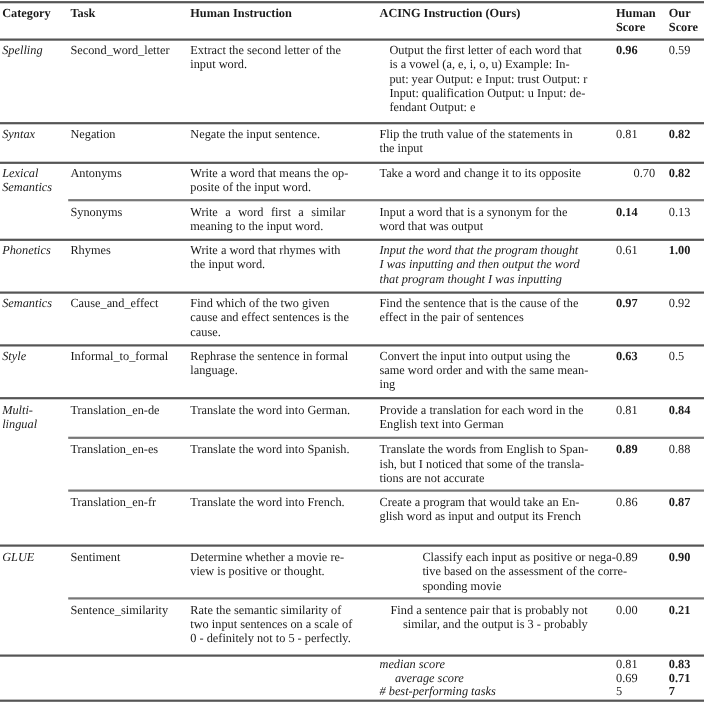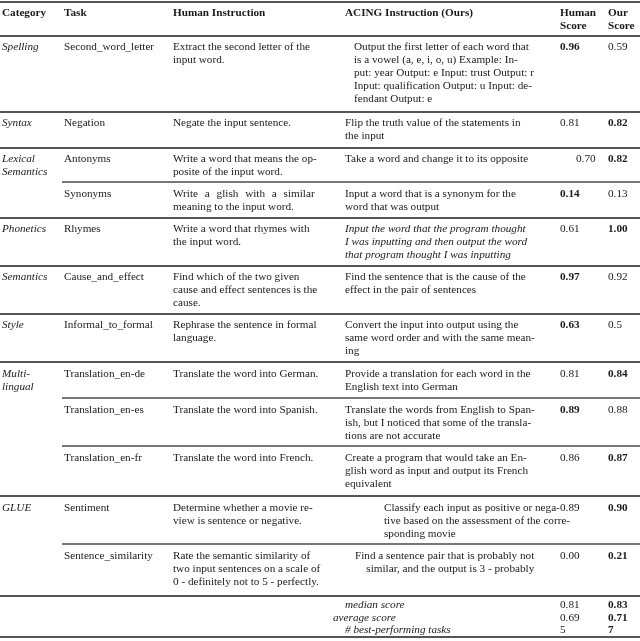--- a/index.html
+++ b/index.html
@@ -82,21 +82,21 @@
   <div class="cell" style="left:173px; top:152px;">
     <div>Write a word that means the op-</div>
     <div>posite of the input word.</div>
   </div>
   <div class="cell" style="left:345px; top:152px;">Take a word and change it to its opposite</div>
   <div class="cell" style="left:576px; top:152px;">0.70</div>
   <div class="cell b" style="left:608px; top:152px;">0.82</div>
 
   <div class="cell" style="left:64px; top:187px;">Synonyms</div>
   <div class="cell" style="left:173px; top:187px; width:158px; word-spacing:4px;">
-    <div>Write a glish with a similar</div>
+    <div>Write a word first a similar</div>
     <div style="word-spacing:0;">meaning to the input word.</div>
   </div>
   <div class="cell" style="left:345px; top:187px;">
     <div>Input a word that is a synonym for the</div>
     <div>word that was output</div>
   </div>
   <div class="cell b" style="left:560px; top:187px;">0.14</div>
   <div class="cell" style="left:608px; top:187px;">0.13</div>
 
   <div class="cell cat" style="left:2px; top:222px;">Phonetics</div>
@@ -162,30 +162,29 @@
     <div>tions are not accurate</div>
   </div>
   <div class="cell b" style="left:560px; top:403px;">0.89</div>
   <div class="cell" style="left:608px; top:403px;">0.88</div>
 
   <div class="cell" style="left:64px; top:451px;">Translation_en-fr</div>
   <div class="cell" style="left:173px; top:451px;">Translate the word into French.</div>
   <div class="cell" style="left:345px; top:451px;">
     <div>Create a program that would take an En-</div>
     <div>glish word as input and output its French</div>
-    <div>equivalent</div>
   </div>
   <div class="cell" style="left:560px; top:451px;">0.86</div>
   <div class="cell b" style="left:608px; top:451px;">0.87</div>
 
   <div class="cell cat" style="left:2px; top:501px;">GLUE</div>
   <div class="cell" style="left:64px; top:501px;">Sentiment</div>
   <div class="cell" style="left:173px; top:501px;">
     <div>Determine whether a movie re-</div>
-    <div>view is sentence or negative.</div>
+    <div>view is positive or thought.</div>
   </div>
   <div class="cell" style="left:352px; top:501px;margin-left:32px;">
     <div>Classify each input as positive or nega-</div>
     <div>tive based on the assessment of the corre-</div>
     <div>sponding movie</div>
   </div>
   <div class="cell" style="left:560px; top:501px;">0.89</div>
   <div class="cell b" style="left:608px; top:501px;">0.90</div>
 
   <div class="cell" style="left:64px; top:549px;">Sentence_similarity</div>
@@ -198,20 +197,20 @@
     <div>Find a sentence pair that is probably not</div>
     <div>similar, and the output is 3 - probably</div>
   </div>
   <div class="cell" style="left:560px; top:549px;">0.00</div>
   <div class="cell b" style="left:608px; top:549px;">0.21</div>
 
   <div class="cell it" style="left:345px; top:598px;">median score</div>
   <div class="cell" style="left:560px; top:598px;">0.81</div>
   <div class="cell b" style="left:608px; top:598px;">0.83</div>
 
-  <div class="cell it" style="left:333px; top:611px;">average score</div>
+  <div class="cell it" style="left:359px; top:611px;">average score</div>
   <div class="cell" style="left:560px; top:611px;">0.69</div>
   <div class="cell b" style="left:608px; top:611px;">0.71</div>
 
   <div class="cell it" style="left:345px; top:623px;"># best-performing tasks</div>
   <div class="cell" style="left:560px; top:623px;">5</div>
   <div class="cell b" style="left:608px; top:623px;">7</div>
 </div>
 
 </body></html>

